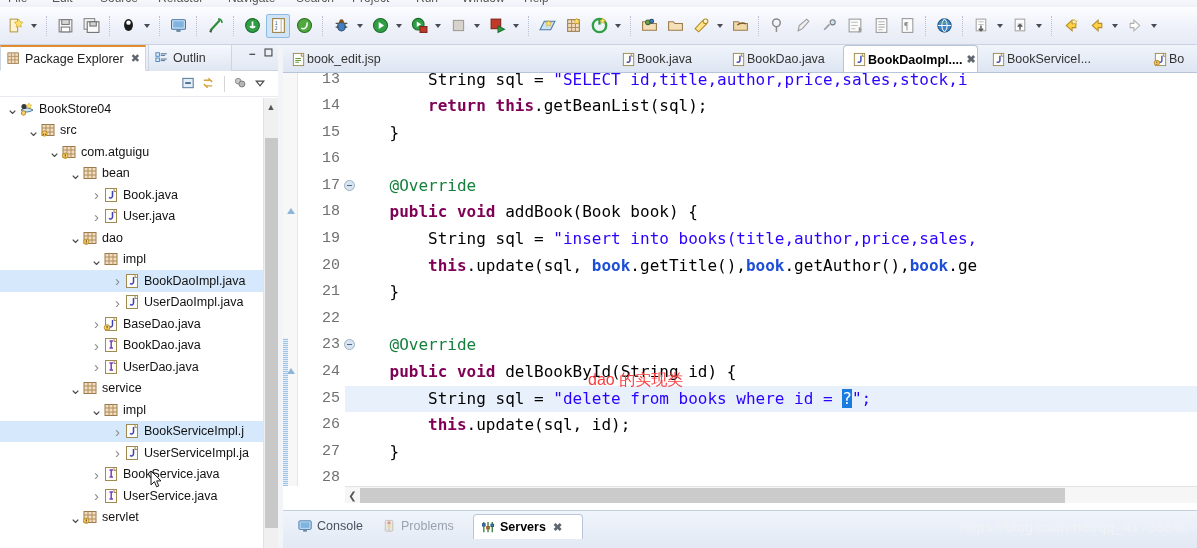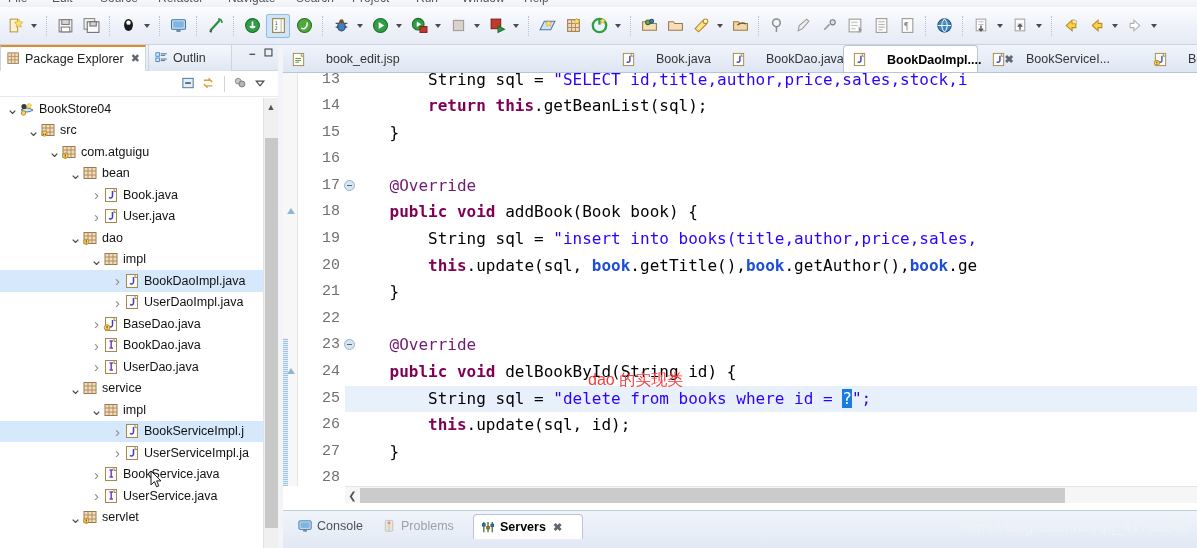--- a/index.html
+++ b/index.html
@@ -133,21 +133,21 @@
     position: absolute; left: 283px; top: 45px; width: 914px; height: 463px;
   }
   .ed-tabbar {
     position: relative; width: 914px; height: 28px;
     background: linear-gradient(#f0f4fb, #dee6f3);
     border-bottom: 1px solid #b8c4d8;
     overflow: hidden;
   }
   .ed-tab {
     position: absolute; top: 0; height: 28px;
-    display: flex; align-items: center; gap: 20px;
+    display: flex; align-items: center; gap: 1px;
     padding: 0 8px; font-size: 12.5px; white-space: nowrap;
     color: #333;
   }
   .ed-tab.sel {
     background: #ffffff; color: #000; font-weight: bold;
     border-top-left-radius: 4px; border-top-right-radius: 4px;
     border: 1px solid #b8c4d8; border-bottom: none;
   }
   .closex { font-size: 11px; color: #5f6670; margin-left: 3px; }
 
@@ -197,21 +197,21 @@
   .cline {
     height: 26.6px; line-height: 26.6px;
     padding-left: 6px; white-space: pre;
   }
   .cline.hl {
     background: #e8f1fb;
     width: 852px;
   }
   .kw { color: #7f0055; font-weight: bold; }
   .str { color: #2a00ff; }
-  .ann { color: #701a75; margin-top: 48px; }
+  .ann { color: #15803d; margin-top: 48px; }
   .obj { color: #1d4ed8; font-weight: bold; }
   .sel-token {
     background: #1a7ce0; color: #ffffff;
   }
   .red-note {
     position: absolute; left: 305px; top: 297px;
     color: #fa3c3c; font-size: 16px;
     font-family: "Liberation Sans", sans-serif;
   }
   .ed-hscroll {

